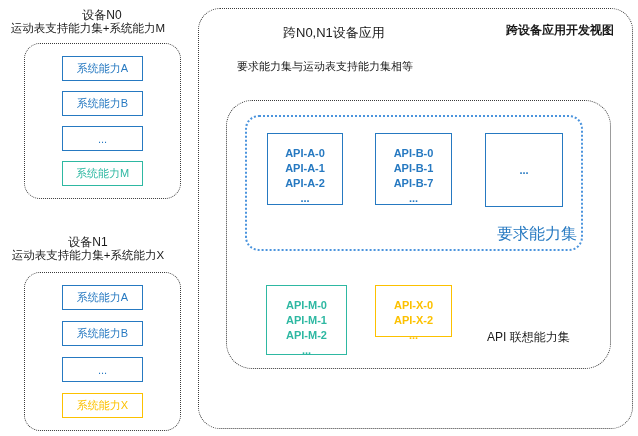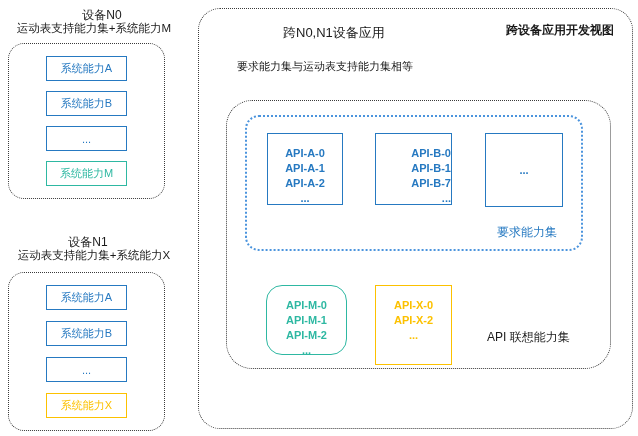--- a/index.html
+++ b/index.html
@@ -16,44 +16,44 @@
   .abs{position:absolute;}
 
   
   .dashbox{position:absolute;border:1.5px dotted var(--dash);border-radius:16px;background:transparent;}
   .outer-panel{left:198px;top:8px;width:433px;height:419px;border-radius:22px;}
   .mid-panel{left:226px;top:100px;width:383px;height:267px;border-radius:26px;}
   .blue-panel{left:245px;top:115px;width:334px;height:132px;border-radius:14px;border:2px dotted var(--bluedash);}
 
   
   .dev-title{position:absolute;left:0;width:176px;text-align:center;font-size:12px;line-height:14px;}
-  .dev-sub{position:absolute;left:0;width:176px;text-align:center;font-size:11.5px;line-height:13px;margin-left:6px;}
-  .dev-box{left:8px;top:43px;width:157px;height:156px;display:flex;flex-direction:column;align-items:center;justify-content:space-between;padding:12px 0;box-sizing:border-box;}
+  .dev-sub{position:absolute;left:0;width:176px;text-align:center;font-size:11.5px;line-height:13px;}
+  .dev-box{left:24px;top:43px;width:157px;height:156px;display:flex;flex-direction:column;align-items:center;justify-content:space-between;padding:12px 0;box-sizing:border-box;}
   .dev-box.n1{top:272px;height:159px;}
   .cap{width:79px;height:23px;border:1px solid var(--blue);color:var(--blue);background:#fff;display:flex;align-items:center;justify-content:center;font-size:11px;flex:0 0 auto;}
   .cap.teal{border-color:var(--teal);color:var(--teal);}
   .cap.yellow{border-color:var(--yellow);color:var(--yellow);}
 
   
   .app-title{left:283px;top:24px;font-size:13px;}
   .view-title{right:24px;top:22px;font-size:12px;font-weight:bold;}
   .note{left:237px;top:59px;font-size:11px;}
-  .req-label{left:497px;top:224px;font-size:12px;color:var(--blue);}
+  .req-label{left:497px;top:224px;font-size:16px;color:var(--blue);}
   .assoc-label{left:487px;top:329px;font-size:12px;color:var(--ink);}
 
   
   .api{position:absolute;border:1px solid var(--blue);color:var(--blue);background:#fff;font-size:11px;font-weight:bold;text-align:center;line-height:15px;padding-top:12px;box-sizing:border-box;}
-  .api.teal{border-color:var(--teal);color:var(--teal);border-radius:16px;}
+  .api.teal{border-color:var(--teal);color:var(--teal);}
   .api.yellow{border-color:var(--yellow);color:var(--yellow);}
   .api.dots{display:flex;align-items:center;justify-content:center;padding:0;}
   .api-a{left:267px;top:133px;width:76px;height:72px;}
-  .api-b{left:375px;top:133px;width:77px;height:72px;text-align:right;}
+  .api-b{left:375px;top:133px;width:77px;height:72px;}
   .api-dots{left:485px;top:133px;width:78px;height:74px;}
   .api-m{left:266px;top:285px;width:81px;height:70px;}
-  .api-x{left:375px;top:285px;width:77px;height:80px;}
+  .api-x{left:375px;top:285px;width:77px;height:52px;}
 </style>
 </head>
 <body>
 
 <div class="canvas">
 
   <div class="dev-title" style="top:8px;padding-left:14px;">设备N0</div>
   <div class="dev-sub" style="top:22px;">运动表支持能力集+系统能力M</div>
   <div class="dashbox dev-box">
     <div class="cap blue">系统能力A</div>

